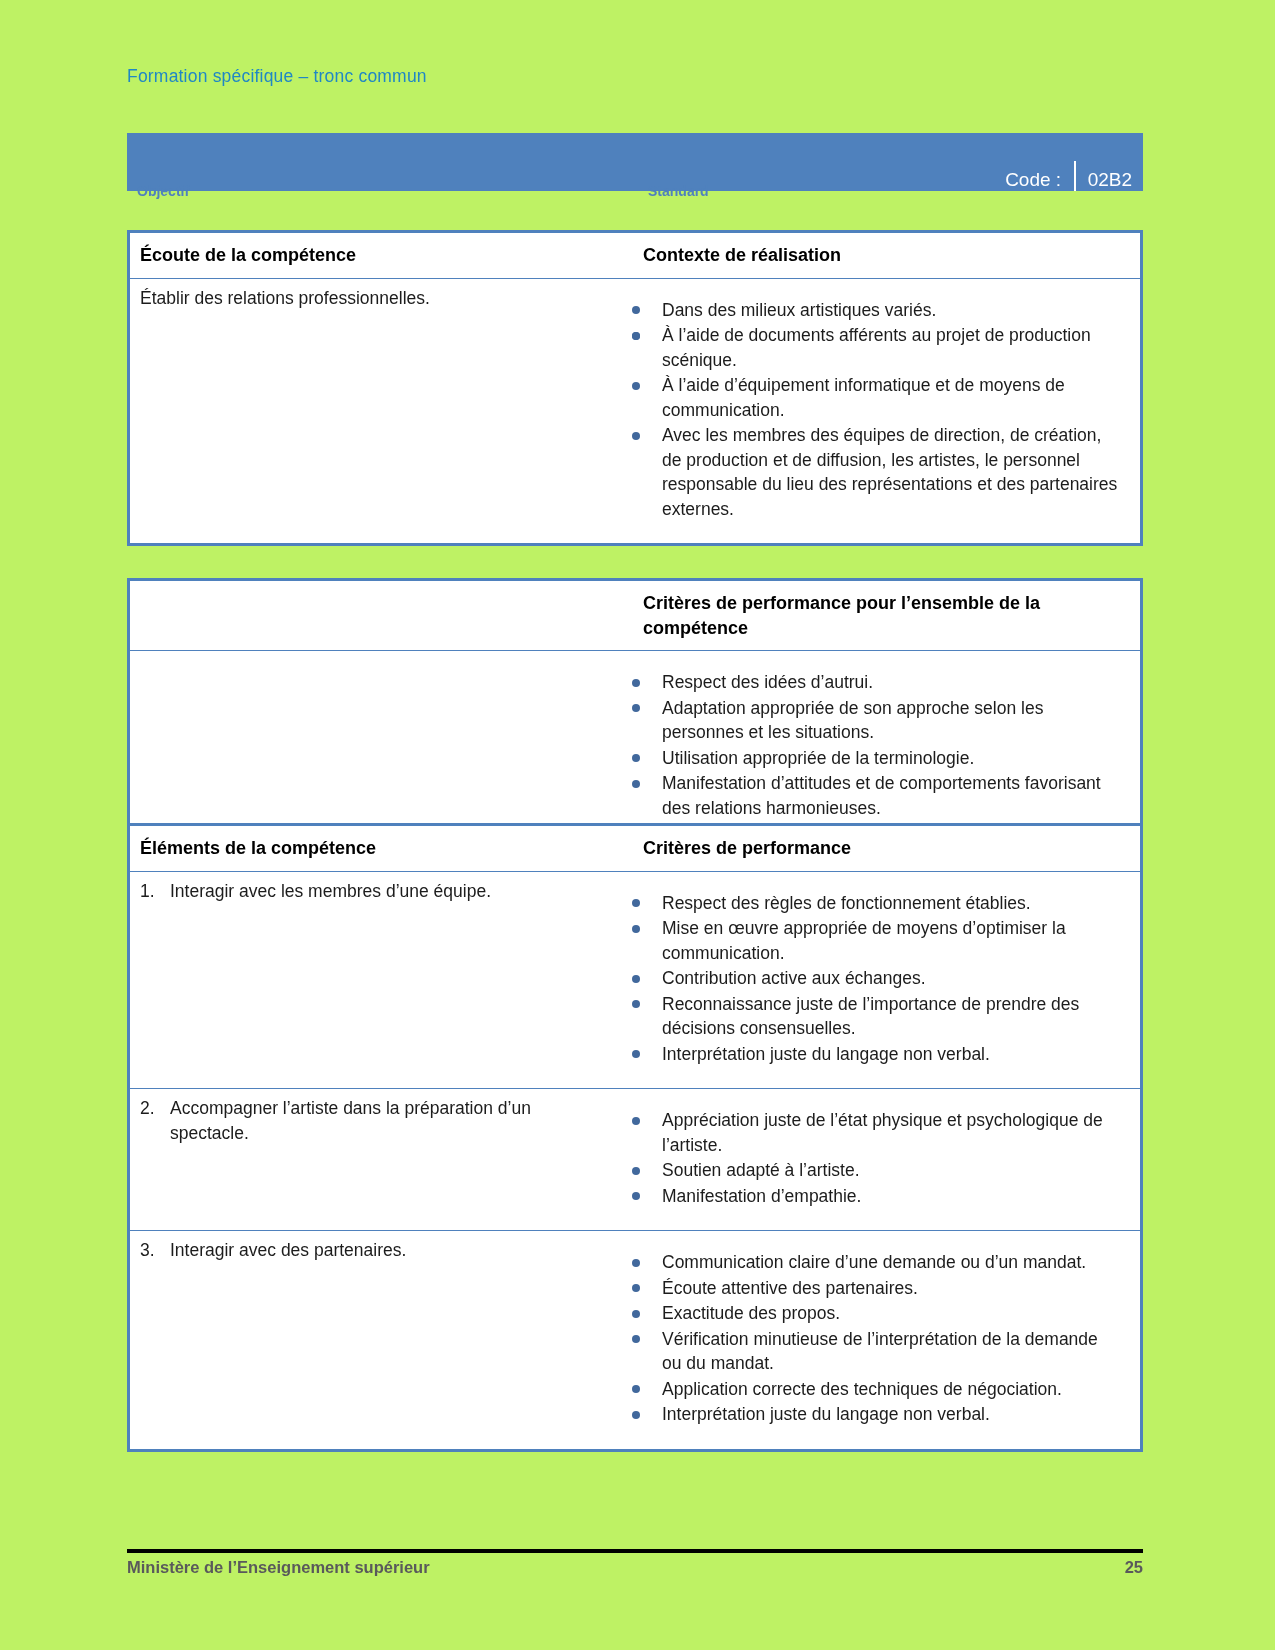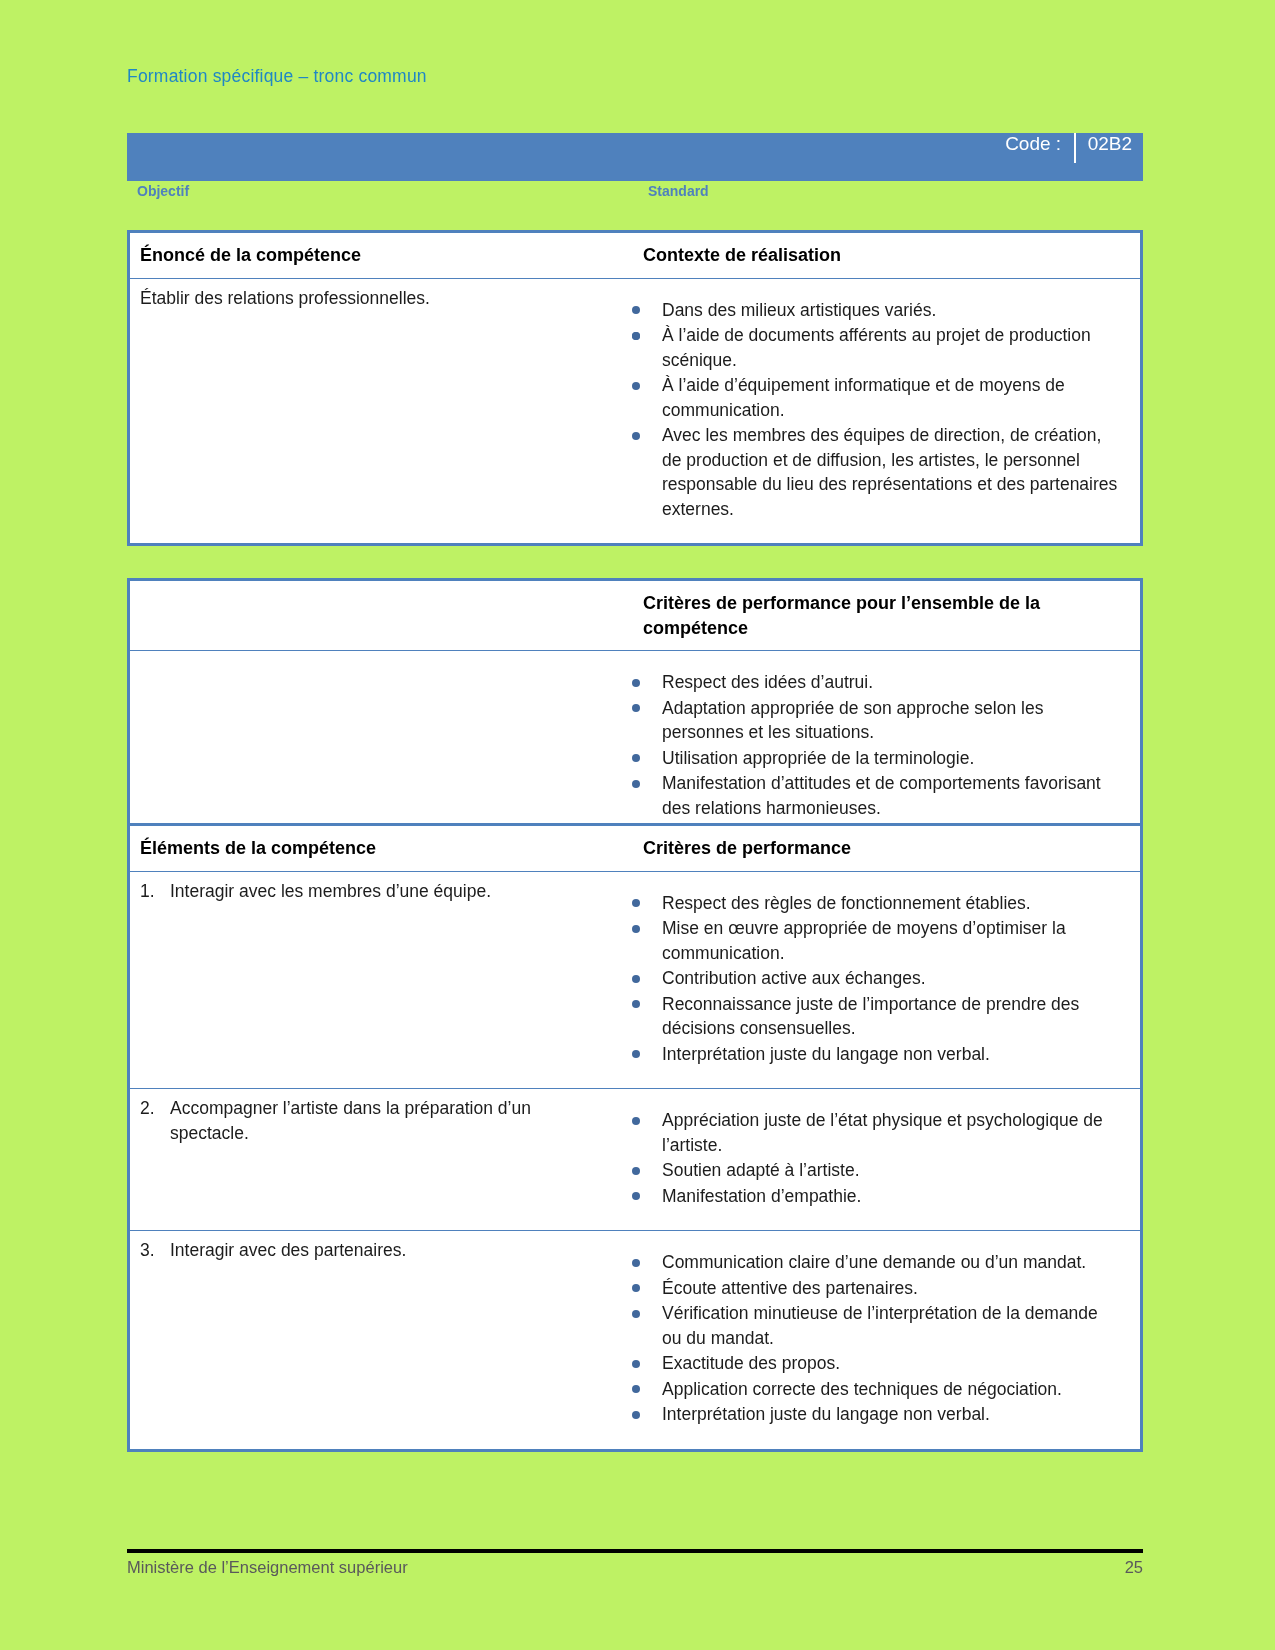--- a/index.html
+++ b/index.html
@@ -8,23 +8,23 @@
     font-family:"Liberation Sans","DejaVu Sans",sans-serif;
     color:#1c1c1c; background:#bef264;
   }
   
   .toplabel {
     position:absolute; left:127px; top:66px;
     font-size:17.5px; color:#1f87c5; letter-spacing:0.2px;
   }
   
   .banner {
-    position:absolute; left:127px; top:133px; width:1016px; height:48px;
+    position:absolute; left:127px; top:133px; width:1016px; height:58px;
     background:#4f81bd; box-sizing:border-box;
-    display:flex; align-items:flex-start; justify-content:flex-end;
+    display:flex; align-items:flex-end; justify-content:flex-end;
     color:#ffffff; font-size:19px; padding-right:11px;
   }
   .banner .vsep { width:1.5px; height:30px; background:#ffffff; margin:0 12px 0 13px; }
   
   .coltitles { position:absolute; left:127px; top:183px; width:1016px; height:32px; }
   .coltitles .t {
     position:absolute; top:0; font-size:14px; font-weight:bold; color:#4f81bd;
   }
   .coltitles .t.obj { left:10px; }
   .coltitles .t.std { left:521px; }
@@ -51,21 +51,21 @@
     border-radius:50%; background:#41689c;
   }
   .numrow { display:flex; }
   .numrow .num { width:30px; flex:none; }
   .numrow .eltxt { flex:1; }
   
   .footrule { position:absolute; left:127px; top:1549px; width:1016px; height:4px; background:#000; }
   .footer {
     position:absolute; left:127px; top:1558px; width:1016px;
     display:flex; justify-content:space-between;
-    font-size:16.5px; font-weight:normal; color:#59595b;
+    font-size:16.5px; font-weight:bold; color:#59595b;
   }
 </style>
 </head>
 <body>
 
 <div class="page">
 
   <div class="toplabel">Formation spécifique – tronc commun</div>
 
   <div class="banner">
@@ -74,21 +74,21 @@
     <span>02B2</span>
   </div>
 
   <div class="coltitles">
     <span class="t obj">Objectif</span>
     <span class="t std">Standard</span>
   </div>
 
   <div class="tbl t1">
     <div class="row hrow">
-      <div class="cell-l hcell">Énoncé de la compétence</div>
+      <div class="cell-l hcell">Écoute de la compétence</div>
       <div class="cell-r">
           <div class="hcell">Contexte de réalisation</div>
         </div>
     </div>
     <div class="row">
       <div class="cell-l">Établir des relations professionnelles.</div>
       <div class="cell-r">
         <ul class="blist">
 
             <li><span class="dot"></span><span>Dans des milieux artistiques variés.</span></li>
@@ -186,23 +186,23 @@
           <span class="eltxt">Interagir avec des partenaires.</span>
         </div>
       </div>
       <div class="cell-r">
         <ul class="blist">
 
             <li><span class="dot"></span><span>Communication claire d’une demande ou d’un mandat.</span></li>
 
             <li><span class="dot"></span><span>Écoute attentive des partenaires.</span></li>
 
+            <li><span class="dot"></span><span>Exactitude des propos.</span></li>
+
             <li><span class="dot"></span><span>Vérification minutieuse de l’interprétation de la demande ou du mandat.</span></li>
-
-            <li><span class="dot"></span><span>Exactitude des propos.</span></li>
 
             <li><span class="dot"></span><span>Application correcte des techniques de négociation.</span></li>
 
             <li><span class="dot"></span><span>Interprétation juste du langage non verbal.</span></li>
           </ul>
       </div>
     </div>
   </div>
 
   <div class="footrule"></div>

